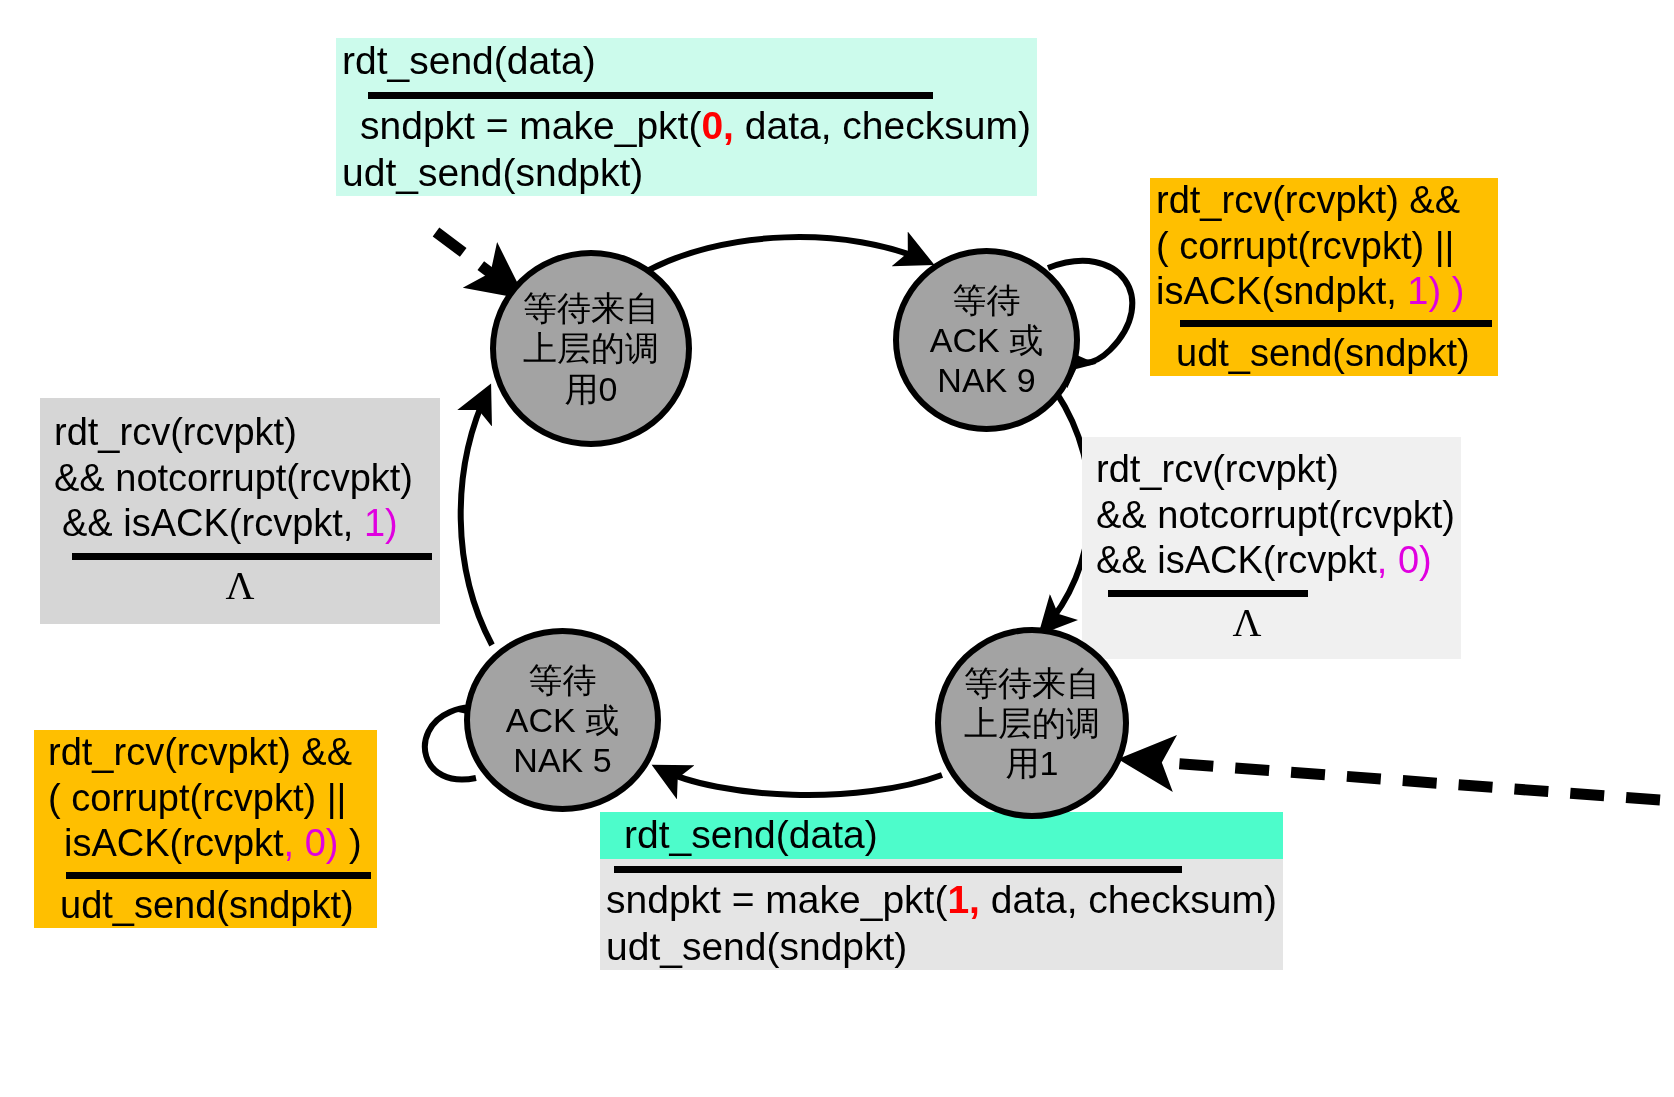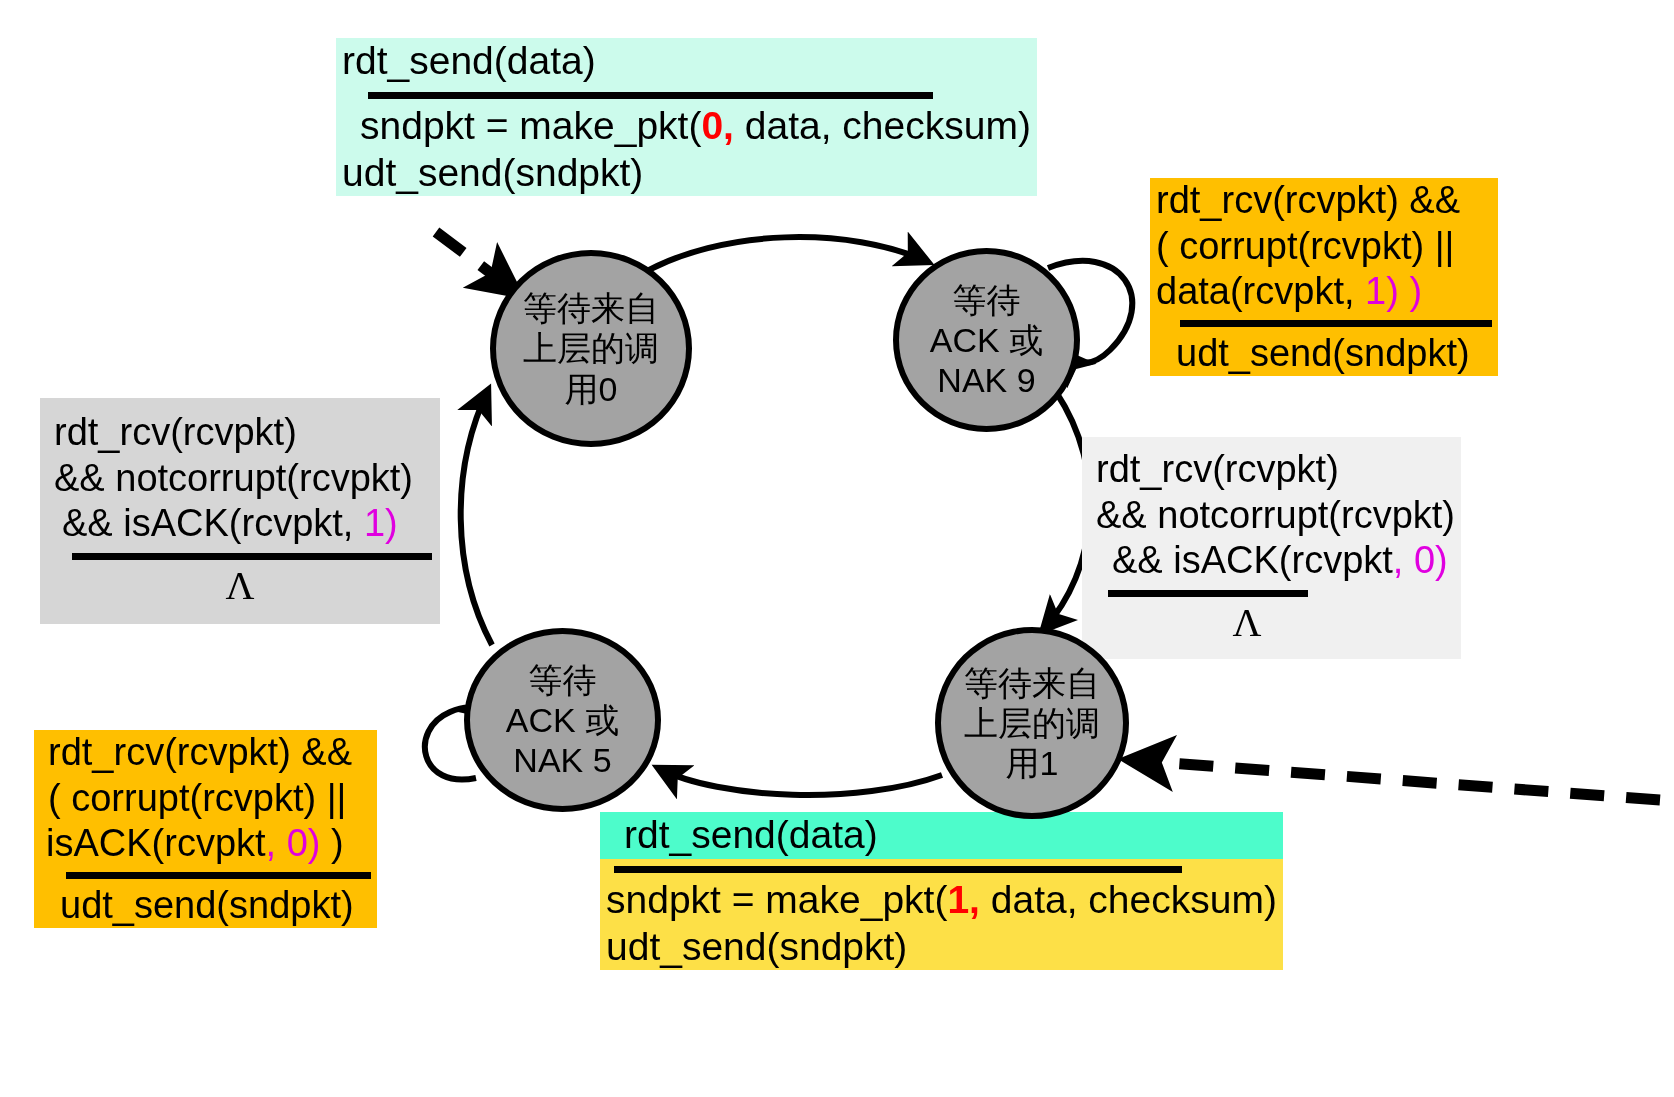--- a/index.html
+++ b/index.html
@@ -33,21 +33,21 @@
   
   #box-right-gray{left:1082px;top:437px;font-size:38px;background:#F0F0F0;padding:10px 0 12px 0;}
 
   
   #box-bot-left{left:34px;top:730px;font-size:38px;background:#FFBF00;}
   #box-bot-left .lower{background:#FFBF00;}
 
   
   #box-bottom{left:600px;top:812px;font-size:39px;}
   #box-bottom .tealA{background:#4DFCCB;}
-  #box-bottom .tealB{background:#fde047;}
+  #box-bottom .tealB{background:#e5e5e5;}
 
   
   .state{position:absolute;border:6px solid #000;border-radius:50%;
          background:#a3a3a3;display:flex;align-items:center;justify-content:center;
          text-align:center;font-size:34px;line-height:1.18;z-index:3;}
   .state span{display:block;}
   #state-wait-call-0{left:490px;top:250px;width:190px;height:185px;}
   #state-wait-ack-0 {left:893px;top:248px;width:175px;height:172px;}
   #state-wait-ack-1 {left:464px;top:628px;width:185px;height:172px;}
   #state-wait-call-1{left:935px;top:627px;width:182px;height:180px;}
@@ -121,47 +121,47 @@
     <span class="line mintB" style="padding-top:4px;padding-left:24px;">
       <span class="rule" style="width:565px;margin-left:8px;"></span>
       <span><span>sndpkt = make_pkt(</span><span class="red">0,</span><span> data, checksum)</span></span>
     </span>
     <span class="line mintB">udt_send(sndpkt)</span>
   </div>
 
   <div class="annot" id="box-top-right">
     <span class="line">rdt_rcv(rcvpkt) &amp;&amp;</span>
     <span class="line">( corrupt(rcvpkt) ||</span>
-    <span class="line"><span>data(rcvpkt, </span><span class="mag">1)</span><span class="mag"> )</span></span>
+    <span class="line"><span>isACK(sndpkt, </span><span class="mag">1)</span><span class="mag"> )</span></span>
     <span class="line lower" style="padding-top:2px;">
       <span class="rule" style="width:312px;margin-left:24px;"></span>
       <span style="padding-left:20px;">udt_send(sndpkt)</span>
     </span>
   </div>
 
   <div class="annot" id="box-left-gray">
     <span class="line" style="padding-left:14px;">rdt_rcv(rcvpkt)</span>
     <span class="line" style="padding-left:14px;">&amp;&amp; notcorrupt(rcvpkt)</span>
     <span class="line" style="padding-left:22px;"><span>&amp;&amp; isACK(rcvpkt, </span><span class="mag">1)</span></span>
     <span class="rule" style="width:360px;margin:6px 0 2px 32px;"></span>
     <span class="lam" style="width:400px;">Λ</span>
   </div>
 
   <div class="annot" id="box-right-gray">
     <span class="line" style="padding-left:14px;">rdt_rcv(rcvpkt)</span>
     <span class="line" style="padding-left:14px;">&amp;&amp; notcorrupt(rcvpkt)</span>
-    <span class="line" style="padding-left:30px;"><span>&amp;&amp; isACK(rcvpkt</span><span class="mag">, </span><span class="mag">0)</span></span>
+    <span class="line" style="padding-left:14px;"><span>&amp;&amp; isACK(rcvpkt</span><span class="mag">, </span><span class="mag">0)</span></span>
     <span class="rule" style="width:200px;margin:6px 0 2px 26px;"></span>
     <span class="lam" style="width:330px;">Λ</span>
   </div>
 
   <div class="annot" id="box-bot-left">
     <span class="line" style="padding-left:14px;">rdt_rcv(rcvpkt) &amp;&amp;</span>
     <span class="line" style="padding-left:14px;">( corrupt(rcvpkt) ||</span>
-    <span class="line" style="padding-left:12px;"><span>isACK(rcvpkt</span><span class="mag">, </span><span class="mag">0)</span><span> )</span></span>
+    <span class="line" style="padding-left:30px;"><span>isACK(rcvpkt</span><span class="mag">, </span><span class="mag">0)</span><span> )</span></span>
     <span class="line lower" style="padding-top:2px;">
       <span class="rule" style="width:305px;margin-left:26px;"></span>
       <span style="padding-left:20px;">udt_send(sndpkt)</span>
     </span>
   </div>
 
   <div class="annot" id="box-bottom">
     <span class="line tealA" style="padding-left:24px;padding-right:180px;">rdt_send(data)</span>
     <span class="line tealB" style="padding-top:4px;">
       <span class="rule" style="width:568px;margin-left:8px;"></span>

